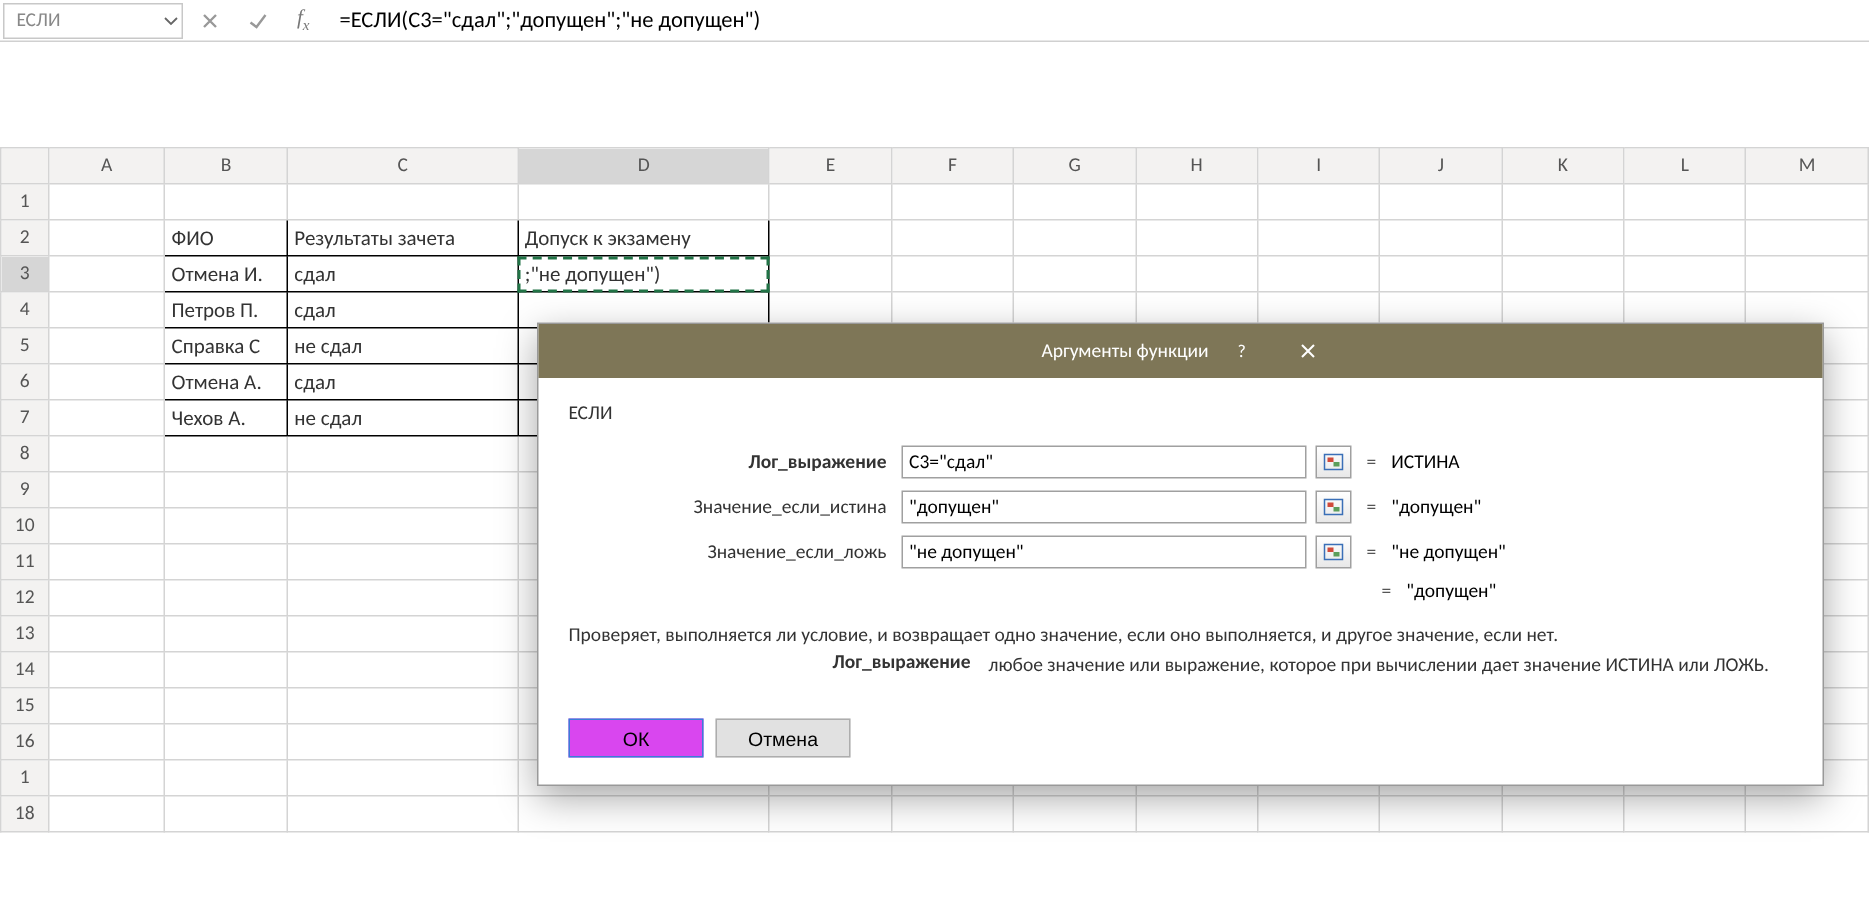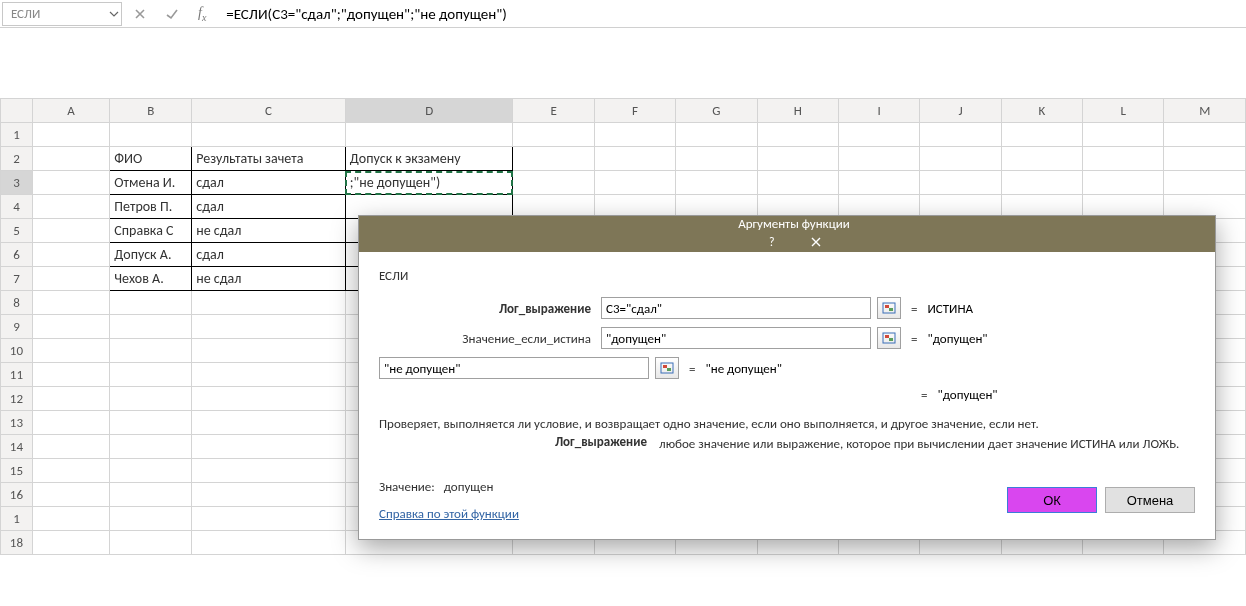--- a/index.html
+++ b/index.html
@@ -117,24 +117,23 @@
     background: #fff;
     box-shadow: 0 8px 24px rgba(0,0,0,0.35);
     border: 1px solid #999;
   }
   .dialog-title {
     background: #7e7657;
     color: #fff;
     height: 36px;
     display: flex;
     align-items: center;
-    justify-content: space-between;
+    justify-content: center;
     padding: 0 0 0 14px;
     font-size: 13px;
-    flex-direction: column;
   }
   .title-btns { display: flex; height: 100%; }
   .title-btn {
     width: 44px;
     display: flex;
     align-items: center;
     justify-content: center;
     cursor: pointer;
     color: #fff;
   }
@@ -373,21 +372,21 @@
           <td class=" "></td>
           <td class=" "></td>
           <td class=" "></td>
           <td class=" "></td>
           <td class=" "></td>
           <td class=" "></td>
         </tr>
         <tr class="">
           <td class="rh">6</td>
           <td class=" "></td>
-          <td class="bordered ">Допуск А.</td>
+          <td class="bordered ">Отмена А.</td>
           <td class="bordered ">сдал</td>
           <td class="bordered "></td>
           <td class=" "></td>
           <td class=" "></td>
           <td class=" "></td>
           <td class=" "></td>
           <td class=" "></td>
           <td class=" "></td>
           <td class=" "></td>
           <td class=" "></td>
@@ -630,20 +629,21 @@
           <rect x="1" y="1" width="12" height="10" fill="none" stroke="#3a6fb7" stroke-width="1"></rect>
           <rect x="3" y="3" width="4" height="3" fill="#d04a3a"></rect>
           <rect x="7" y="6" width="4" height="3" fill="#5a9e5a"></rect>
         </svg>
       </div>
       <span class="arg-eq">=</span>
       <span class="arg-result">"допущен"</span>
     </div>
 
     <div class="arg-row">
+      <div class="arg-label ">Значение_если_ложь</div>
       <input class="arg-input" value="&quot;не допущен&quot;" style="">
       <div class="ref-btn">
         <svg viewBox="0 0 14 12">
           <rect x="1" y="1" width="12" height="10" fill="none" stroke="#3a6fb7" stroke-width="1"></rect>
           <rect x="3" y="3" width="4" height="3" fill="#d04a3a"></rect>
           <rect x="7" y="6" width="4" height="3" fill="#5a9e5a"></rect>
         </svg>
       </div>
       <span class="arg-eq">=</span>
       <span class="arg-result">"не допущен"</span>
@@ -653,25 +653,19 @@
       <div class="arg-label"></div>
       <span class="arg-eq">=</span>
       <span class="arg-result">"допущен"</span>
     </div>
     <div class="desc">Проверяет, выполняется ли условие, и возвращает одно значение, если оно выполняется, и другое значение, если нет.</div>
     <div class="arg-hint">
       <div class="hl">Лог_выражение</div>
       <div class="hv">любое значение или выражение, которое при вычислении дает значение ИСТИНА или ЛОЖЬ.</div>
     </div>
     <div class="dialog-footer">
-      <div class="footer-left">
-        <div class="val-line">
-          <span>Значение:</span>&nbsp;&nbsp;&nbsp;<span>допущен</span>
-        </div>
-        <span class="help-link">Справка по этой функции</span>
-      </div>
       <div class="footer-right">
         <button class="dlg-btn primary">ОК</button>
         <button class="dlg-btn">Отмена</button>
       </div>
     </div>
   </div>
 </div>
 
 </body></html>

